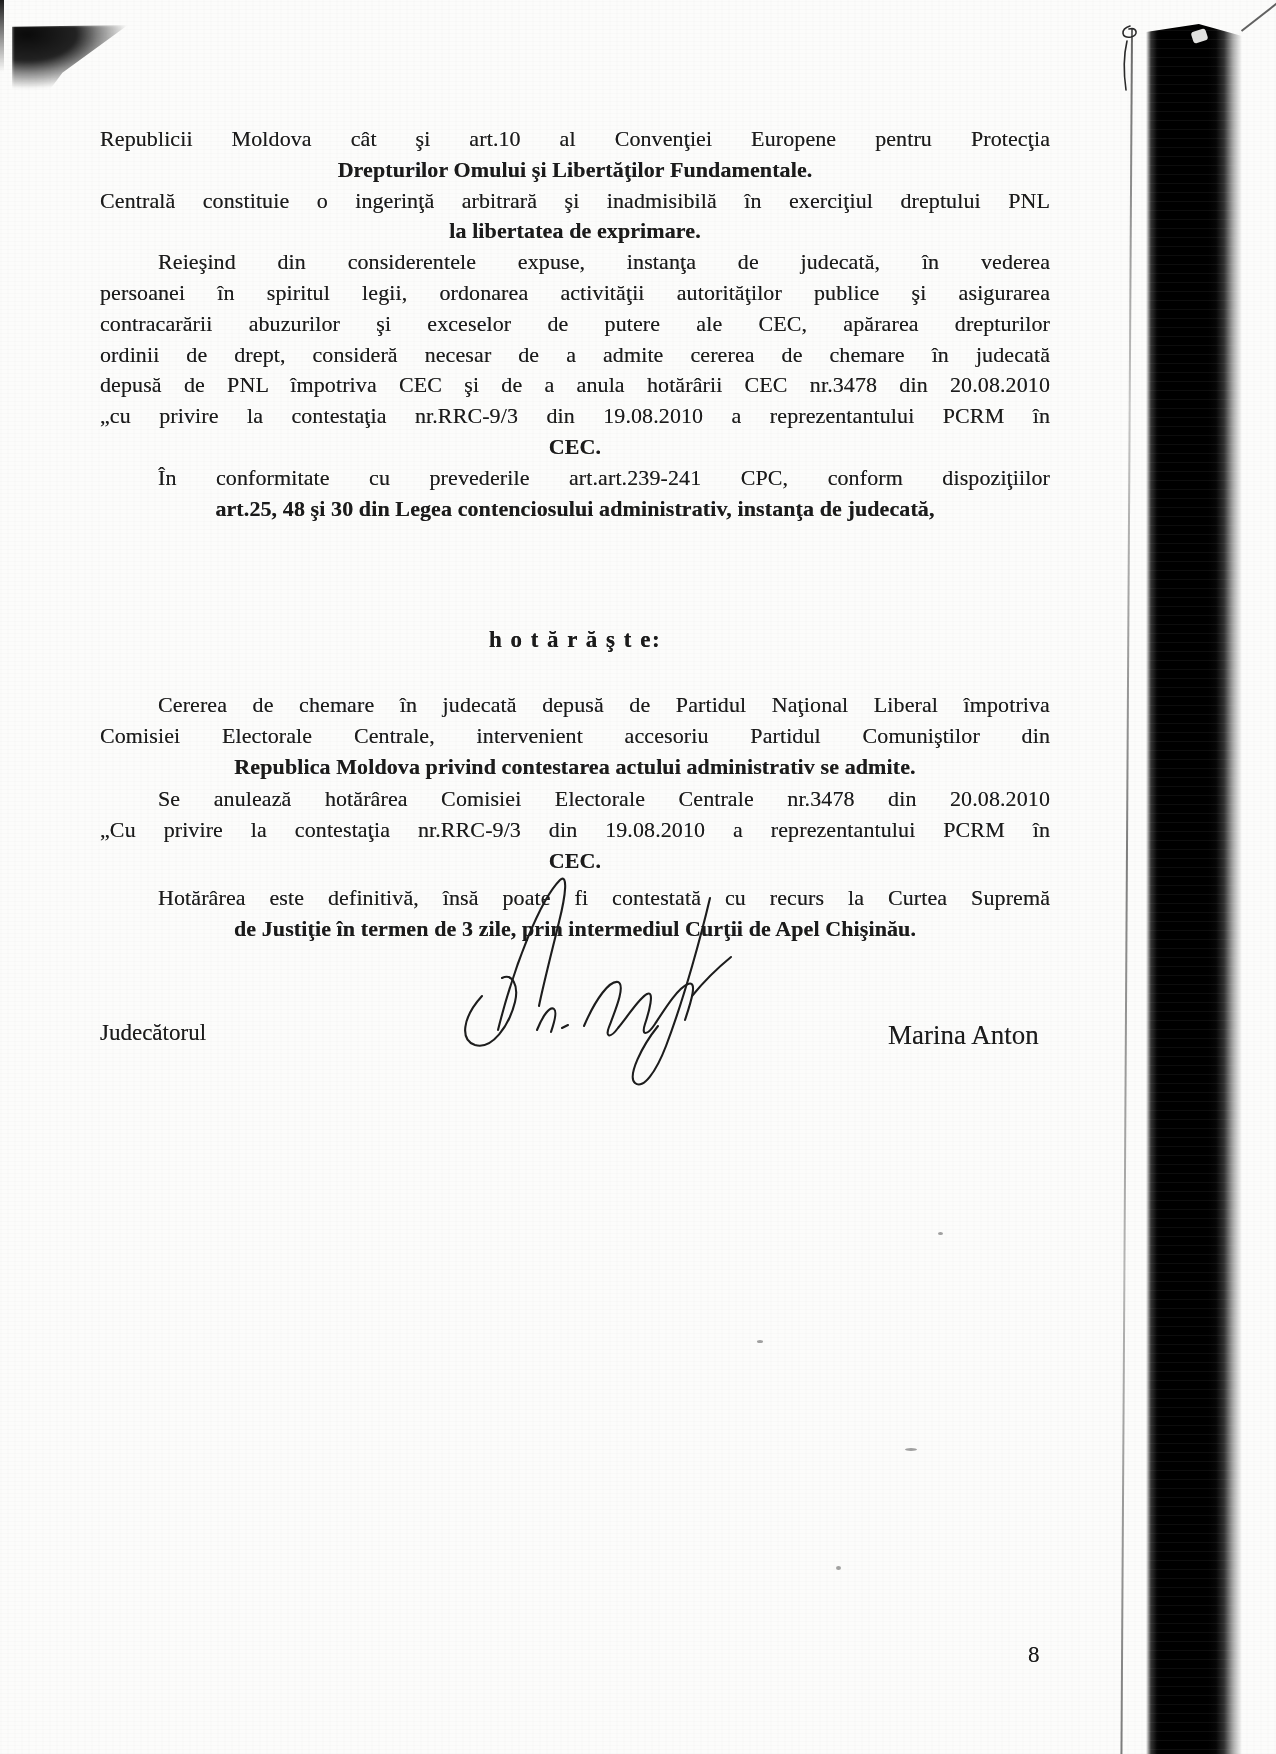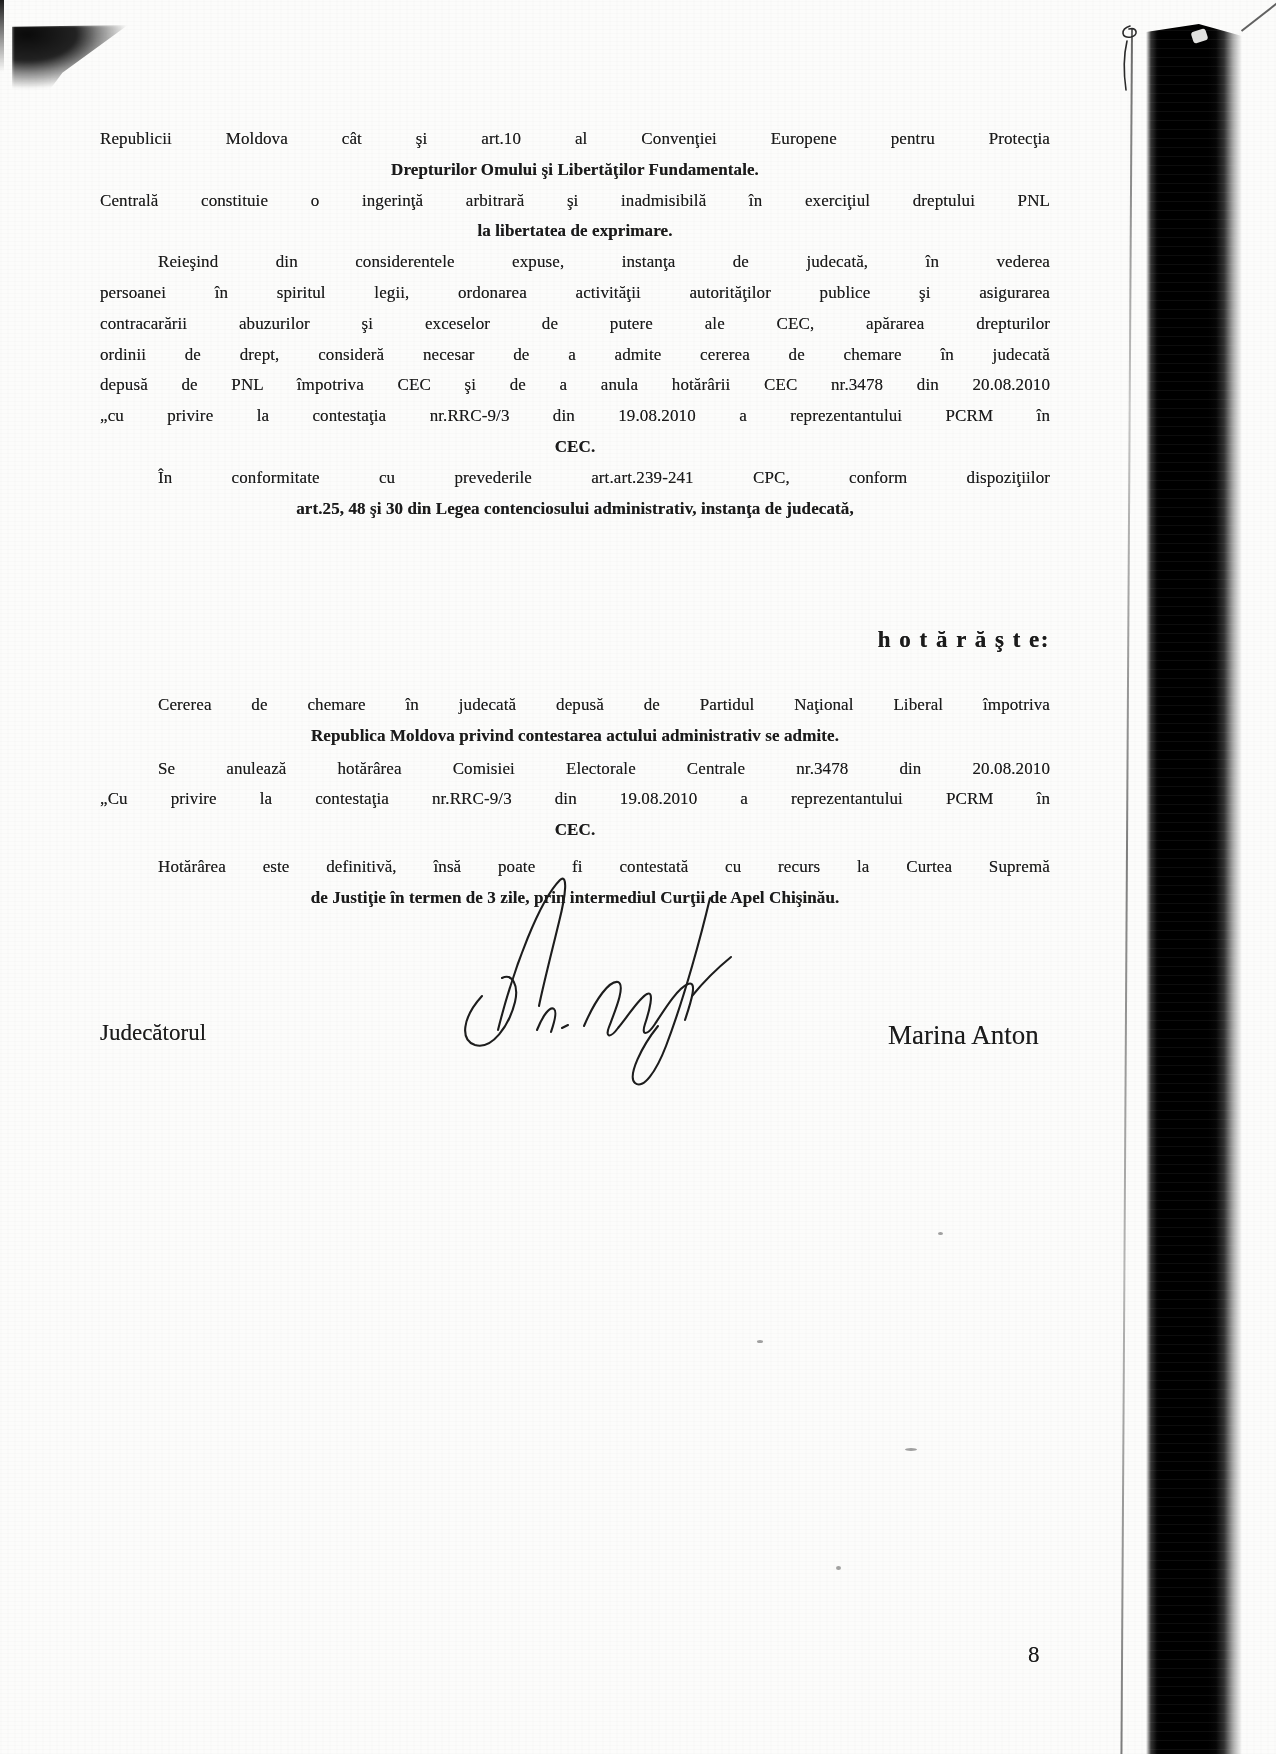--- a/index.html
+++ b/index.html
@@ -12,35 +12,35 @@
   .paper-noise{
     position:absolute;inset:0;pointer-events:none;
     background:
       repeating-linear-gradient(0deg, rgba(0,0,0,0.012) 0 1px, transparent 1px 4px),
       repeating-linear-gradient(90deg, rgba(0,0,0,0.008) 0 2px, transparent 2px 7px);
   }
 
   
   .textcol{
     position:absolute;left:100px;width:950px;
-    font-size:17px;letter-spacing:.1px;
+    font-size:22px;letter-spacing:.1px;
     text-shadow:0 0 .5px rgba(20,20,20,.55);
   }
   .upper{top:124px;}
   .lower{top:690px;}
   .ln{line-height:30.8px;min-height:30.8px;}
   .j{text-align:justify;text-align-last:justify;}
   .last{text-align:center;font-weight:bold;}
   .ind{padding-left:58px;}
   .gap8{margin-top:2px;}
   .gap6{margin-top:6px;}
 
   .heading{
     position:absolute;left:100px;top:627px;width:950px;
-    text-align:right;font-weight:bold;font-size:23px;letter-spacing:1.5px;
+    text-align:center;font-weight:bold;font-size:23px;letter-spacing:1.5px;
     text-shadow:0 0 .6px rgba(0,0,0,.7);
   }
 
   
   .sig-left{
     position:absolute;left:100px;top:1018px;width:340px;
     font-size:23px;line-height:33px;text-shadow:0 0 .5px rgba(20,20,20,.5);
   }
   .sig-name{
     position:absolute;left:888px;top:1020px;width:200px;
@@ -131,20 +131,21 @@
   <div class="ln j">„cu privire la contestaţia nr.RRC-9/3 din 19.08.2010 a reprezentantului PCRM în</div>
   <div class="ln last">CEC.</div>
   <div class="ln j ind">În conformitate cu prevederile art.art.239-241 CPC, conform dispoziţiilor</div>
   <div class="ln last">art.25, 48 şi 30 din Legea contenciosului administrativ, instanţa de judecată,</div>
 </div>
 
 <div class="heading">h o t ă r ă ş t e:</div>
 
 <div class="textcol lower">
   <div class="ln j ind">Cererea de chemare în judecată depusă de Partidul Naţional Liberal împotriva</div>
+  <div class="ln j">Comisiei Electorale Centrale, intervenient accesoriu Partidul Comuniştilor din</div>
   <div class="ln last">Republica Moldova privind contestarea actului administrativ se admite.</div>
   <div class="ln j ind gap8">Se anulează hotărârea Comisiei Electorale Centrale nr.3478 din 20.08.2010</div>
   <div class="ln j">„Cu privire la contestaţia nr.RRC-9/3 din 19.08.2010 a reprezentantului PCRM în</div>
   <div class="ln last">CEC.</div>
   <div class="ln j ind gap6">Hotărârea este definitivă, însă poate fi contestată cu recurs la Curtea Supremă</div>
   <div class="ln last">de Justiţie în termen de 3 zile, prin intermediul Curţii de Apel Chişinău.</div>
 </div>
 
 <div class="sig-left">
   <div class="ln">Judecătorul</div>

